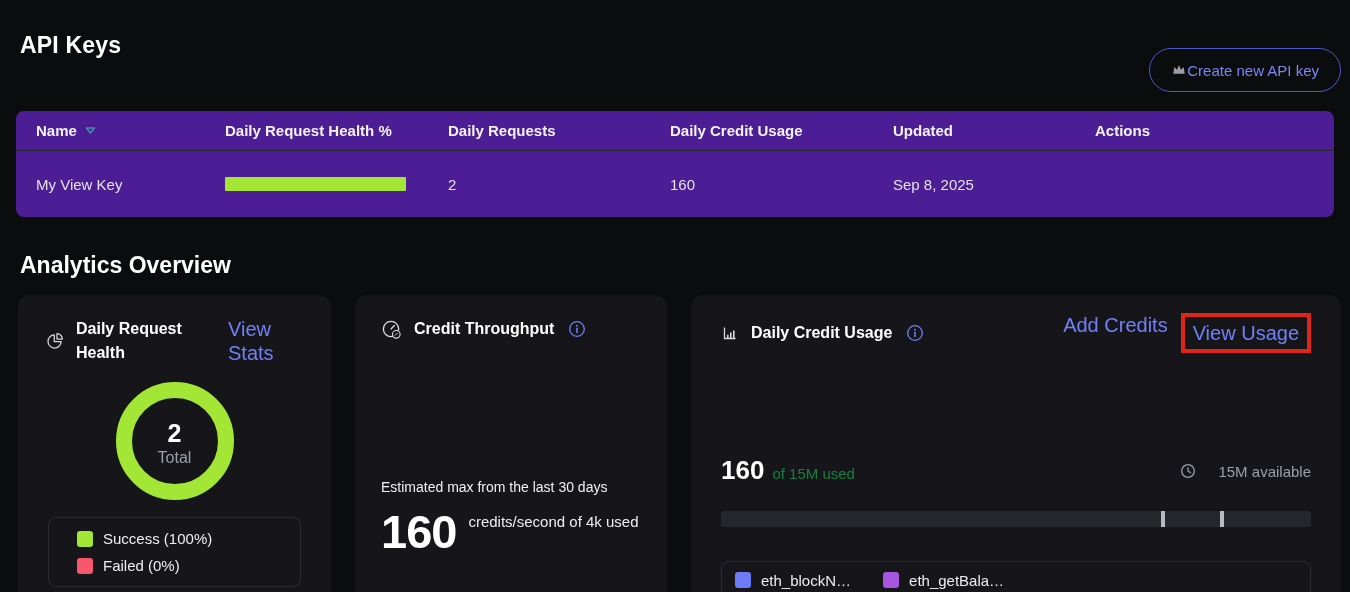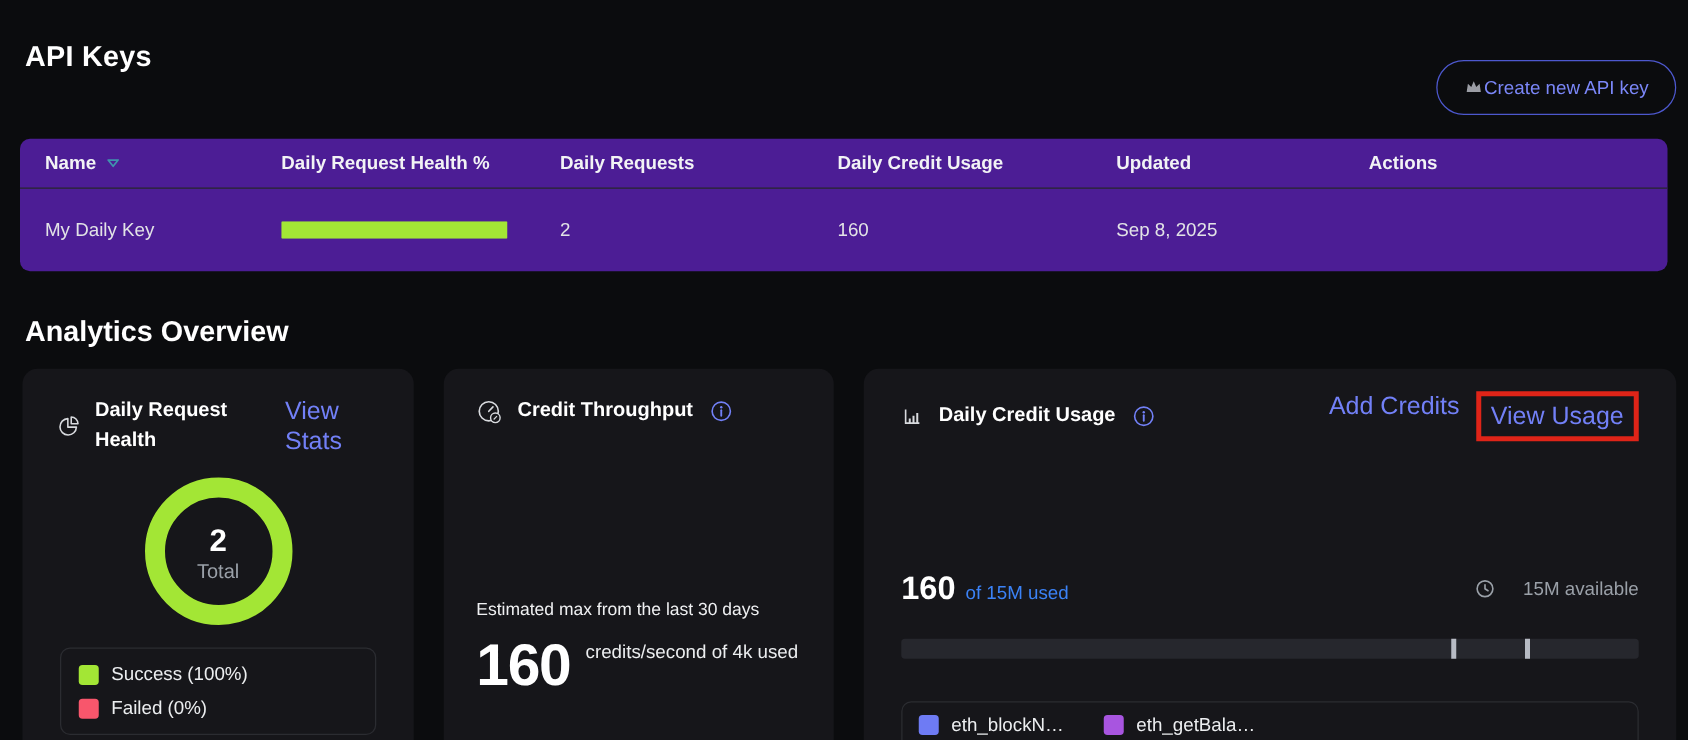--- a/index.html
+++ b/index.html
@@ -46,37 +46,37 @@
   .info-icon { margin-left:14px; display:flex; cursor:pointer; }
   .card-link { color:var(--accent,#7280f7); font-size:20px; font-weight:500; line-height:24px; cursor:pointer; }
 
   
   .c1-title { width:114px; }
   .c1-link { margin-left:auto; margin-right:31px; width:44px; }
   .donut-wrap { position:relative; width:120px; margin:16px auto 0; }
   .donut-center { position:absolute; inset:0; display:flex; flex-direction:column; align-items:center; justify-content:center; }
   .donut-num { font-size:25px; font-weight:700; color:#ffffff; line-height:26px; }
   .donut-label { font-size:16px; color:#9aa0a8; margin-top:3px; }
-  .legend-box { margin:12px auto 0; width:253px; border:1px solid #2b2c31; border-radius:8px; padding:12px 14px; display:flex; flex-direction:column; gap:10px; }
+  .legend-box { margin:12px auto 0; width:253px; border:1px solid #2b2c31; border-radius:8px; padding:12px 28px; display:flex; flex-direction:column; gap:10px; }
   .legend-item { display:flex; align-items:center; gap:10px; font-size:15px; color:#eceef0; }
   .swatch { width:16px; height:16px; border-radius:3px; flex:0 0 auto; }
 
   
   .note { margin-top:138px; font-size:14px; color:#eff0f2; }
   .big-row { margin-top:12px; display:flex; gap:12px; }
   .big-value { font-size:47px; font-weight:700; color:#ffffff; line-height:50px; letter-spacing:-1px; }
   .big-unit { font-size:15px; line-height:24px; color:#eceef0; width:180px; margin-top:3px; }
 
   
   .c3-head { height:44px; }
   .c3-links { margin-left:auto; display:flex; align-items:flex-start; }
   .highlight-box { margin-left:13px; border:4px solid var(--annotation-red,#df2418); padding:4px 8px; }
   .usage-row { margin-top:100px; display:flex; align-items:baseline; }
   .usage-num { font-size:26px; font-weight:700; color:#ffffff; line-height:30px; }
-  .usage-suffix { margin-left:8px; font-size:15px; color:#3b82f6; }
+  .usage-suffix { margin-left:8px; font-size:15px; color:#15803d; }
   .available { margin-left:auto; display:flex; align-items:center; gap:22px; font-size:15px; color:#9aa0a8; }
   .progress { margin-top:26px; height:16px; background:#26272d; border-radius:3px; position:relative; }
   .tick { position:absolute; top:0; width:4px; height:16px; background:#b7bbc4; }
   .legend3 { margin-top:34px; height:38px; border:1px solid #2b2c31; border-radius:8px; display:flex; align-items:center; padding:0 13px; }
   .legend3 .legend-item + .legend-item { margin-left:32px; }
 </style>
 </head>
 <body>
 
 <div class="page">
@@ -103,21 +103,21 @@
             </svg>
         </span>
       </div>
       <div class="th">Daily Request Health %</div>
       <div class="th">Daily Requests</div>
       <div class="th">Daily Credit Usage</div>
       <div class="th">Updated</div>
       <div class="th">Actions</div>
     </div>
     <div class="tr trow">
-      <div>My Daily Key</div>
+      <div>My View Key</div>
       <div>
         <div class="health-track">
           <div class="health-fill" style="width: 100%;"></div>
         </div>
       </div>
       <div>2</div>
       <div>160</div>
       <div>Sep 8, 2025</div>
     </div>
   </div>

